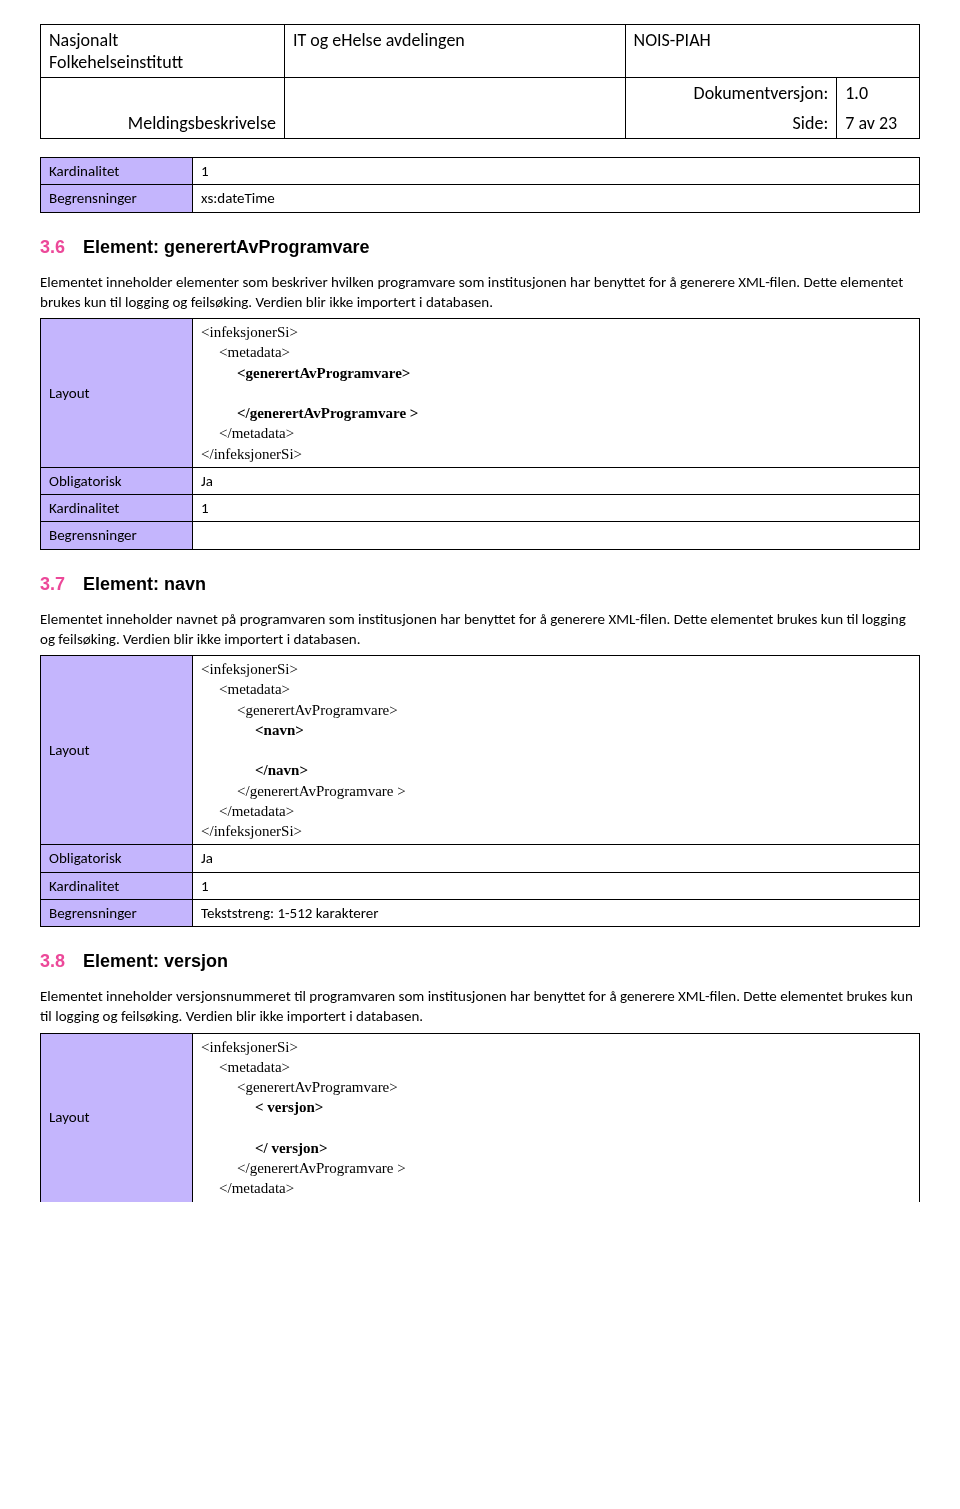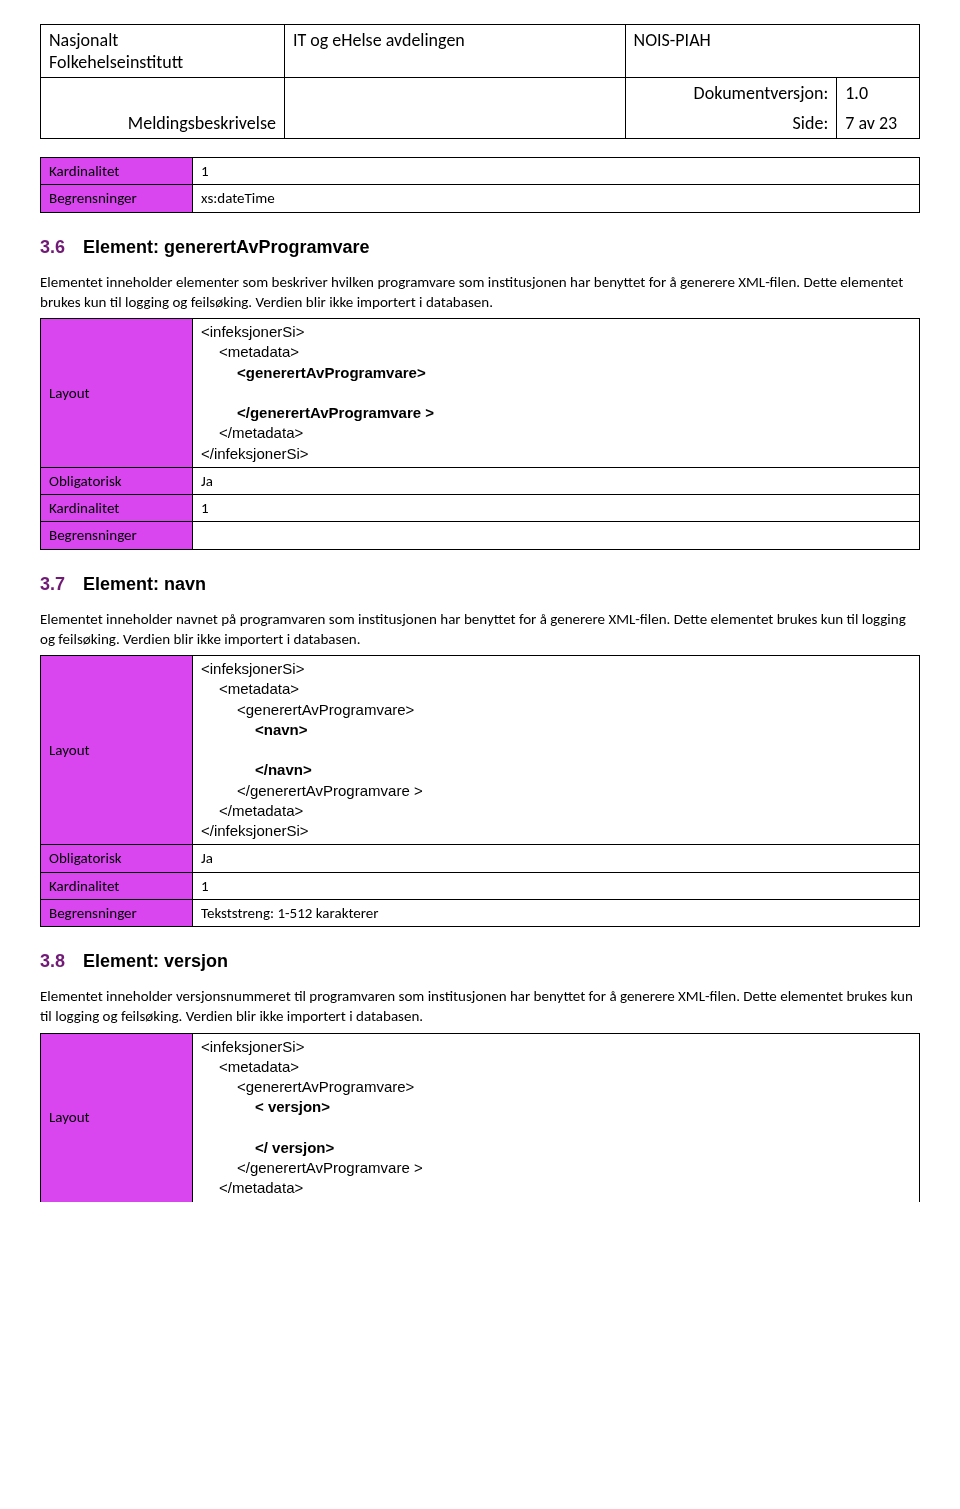--- a/index.html
+++ b/index.html
@@ -34,39 +34,39 @@
     margin-bottom: 16px;
   }
   .def-table td {
     border: 1px solid #000;
     padding: 3px 8px;
     vertical-align: top;
     font-size: 15px;
     line-height: 1.35;
   }
   .def-label {
-    background: #d946ef;
+    background: #c4b5fd;
     width: 135px;
   }
   .code-block {
-    font-family: Liberation Sans, sans-serif;
+    font-family: Liberation Serif, serif;
   }
   .code-line { display: block; white-space: pre; }
   .indent1 { padding-left: 18px; }
   .indent2 { padding-left: 36px; }
   .indent3 { padding-left: 54px; }
   .bold { font-weight: bold; }
 
   h2.section {
     font-family: Arial, Helvetica, sans-serif;
     font-size: 18px;
     font-weight: bold;
     margin: 24px 0 14px 0;
   }
-  h2.section .sec-num { color: #701a75; margin-right: 18px; }
+  h2.section .sec-num { color: #ec4899; margin-right: 18px; }
   p.desc {
     margin: 0 0 6px 0;
     line-height: 1.35;
   }
 </style>
 </head>
 <body>
 
 <table class="header-table">
   <tbody>

